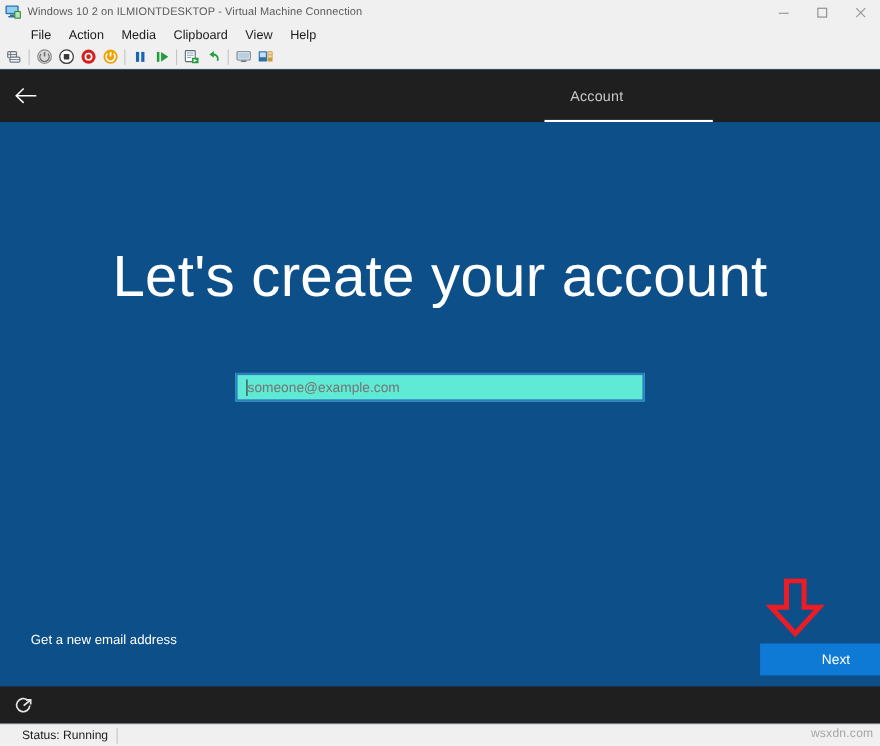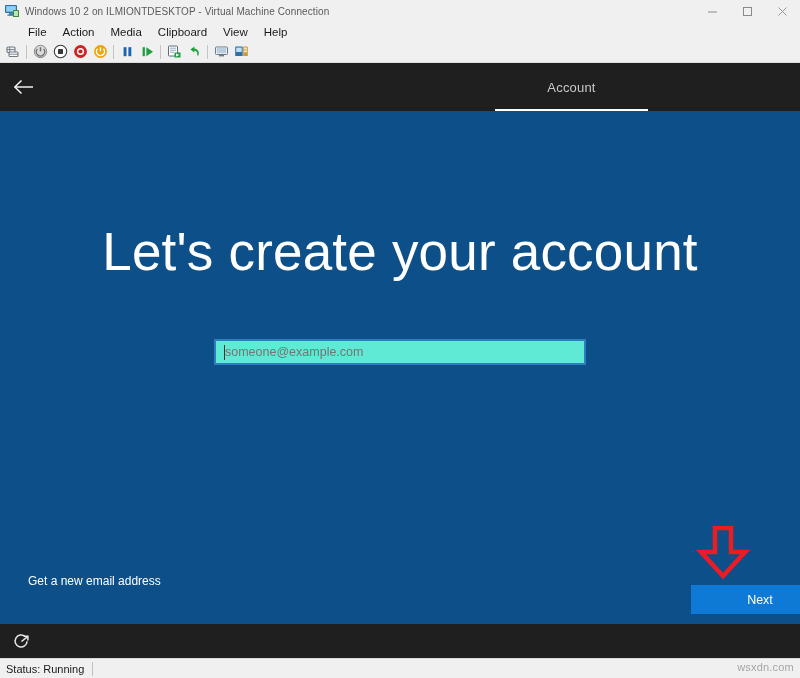--- a/index.html
+++ b/index.html
@@ -126,21 +126,21 @@
   }
   .back-arrow {
     width: 48px;
     height: 48px;
     display: flex;
     align-items: center;
     justify-content: center;
   }
   .oobe-tab {
     position: absolute;
-    left: 495px;
+    left: 466px;
     width: 153px;
     top: 0;
     height: 48px;
     display: flex;
     align-items: center;
     justify-content: center;
   }
   .oobe-tab-label {
     font-size: 13px;
     color: #c8c8c8;
@@ -272,21 +272,21 @@
     background: #f0f0f0;
     border-top: 1px solid #d8d8d8;
     display: flex;
     align-items: center;
     flex: 0 0 auto;
     position: relative;
   }
   .status-text {
     font-size: 11px;
     color: #1a1a1a;
-    padding-left: 6px;
+    padding-left: 20px;
     white-space: nowrap;
   }
   .status-sep {
     width: 1px;
     height: 14px;
     background: #c0c0c0;
     margin-left: 8px;
   }
   .watermark {
     position: absolute;

